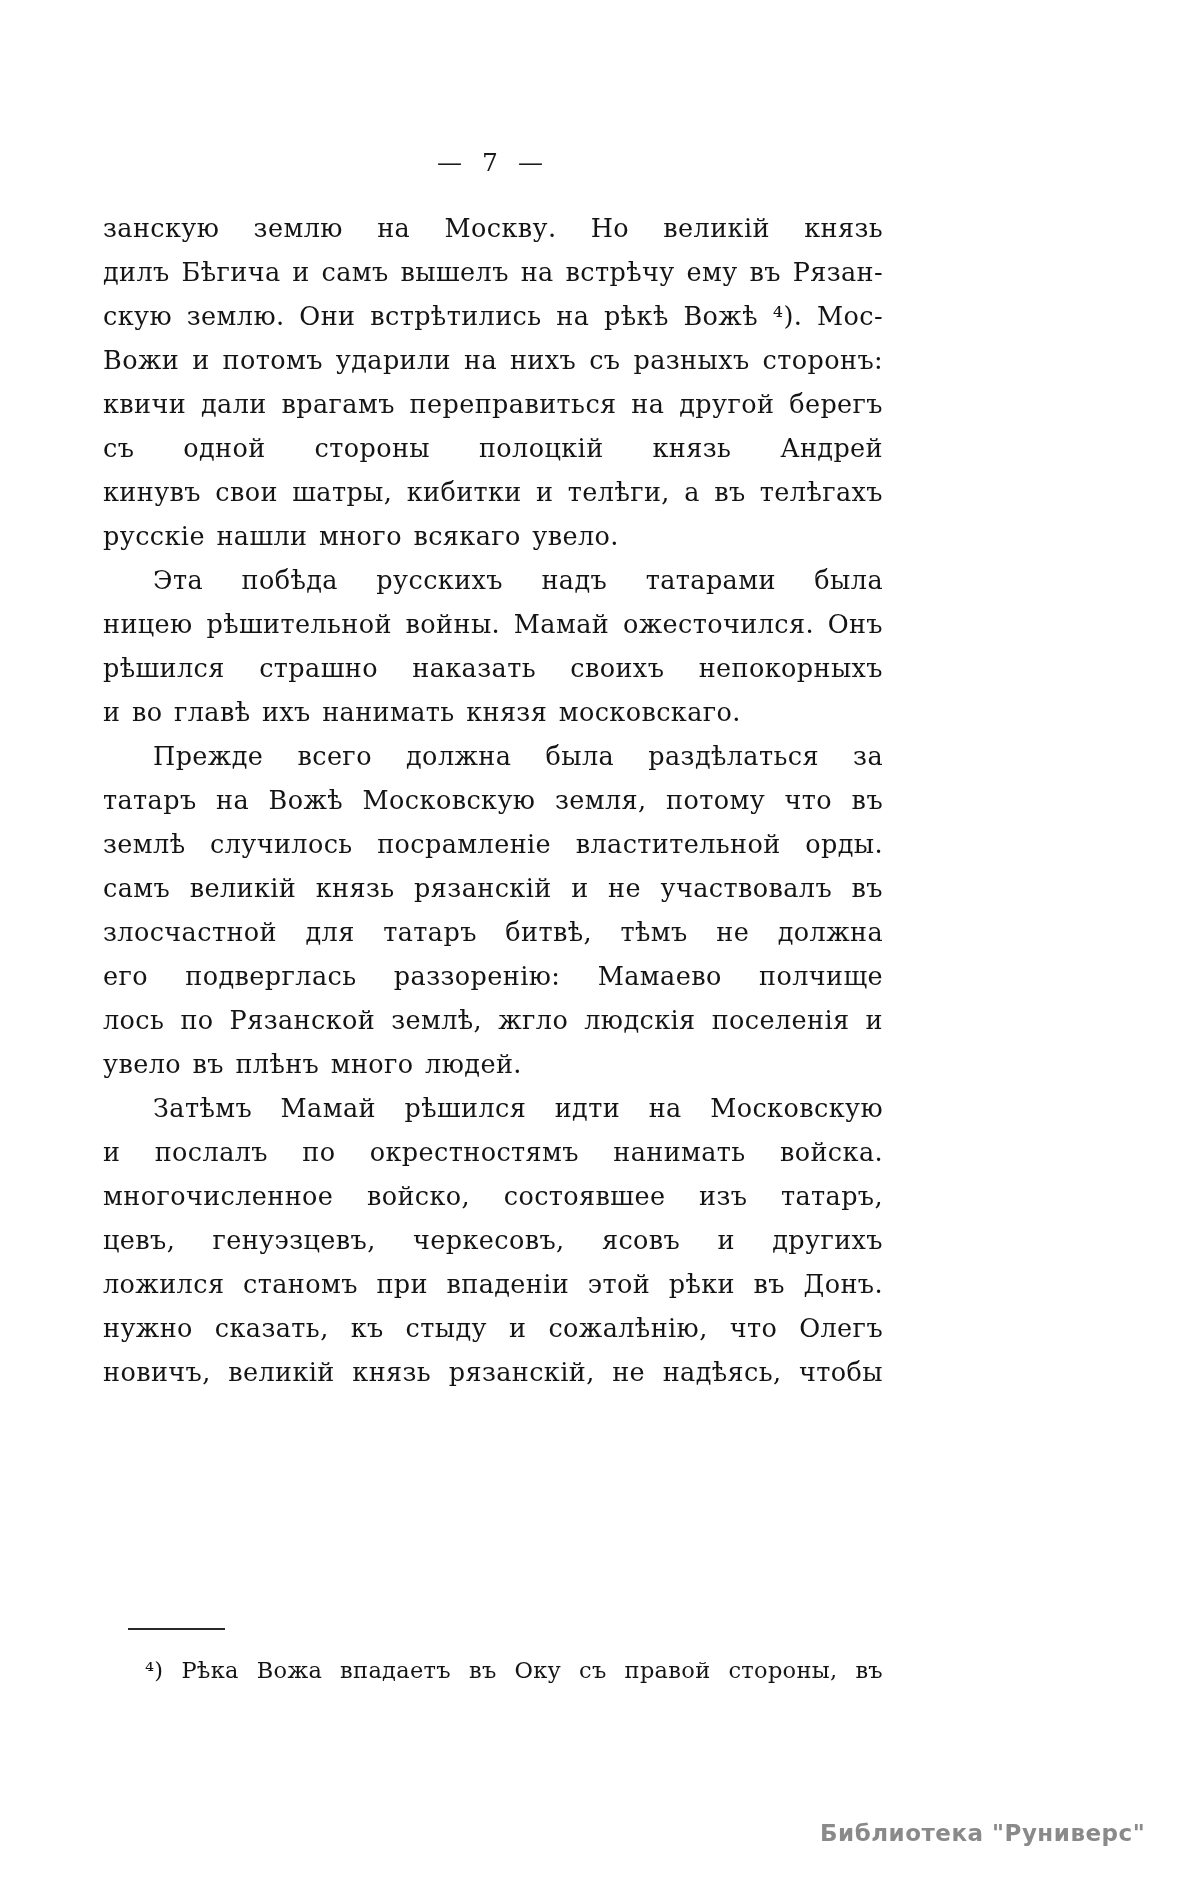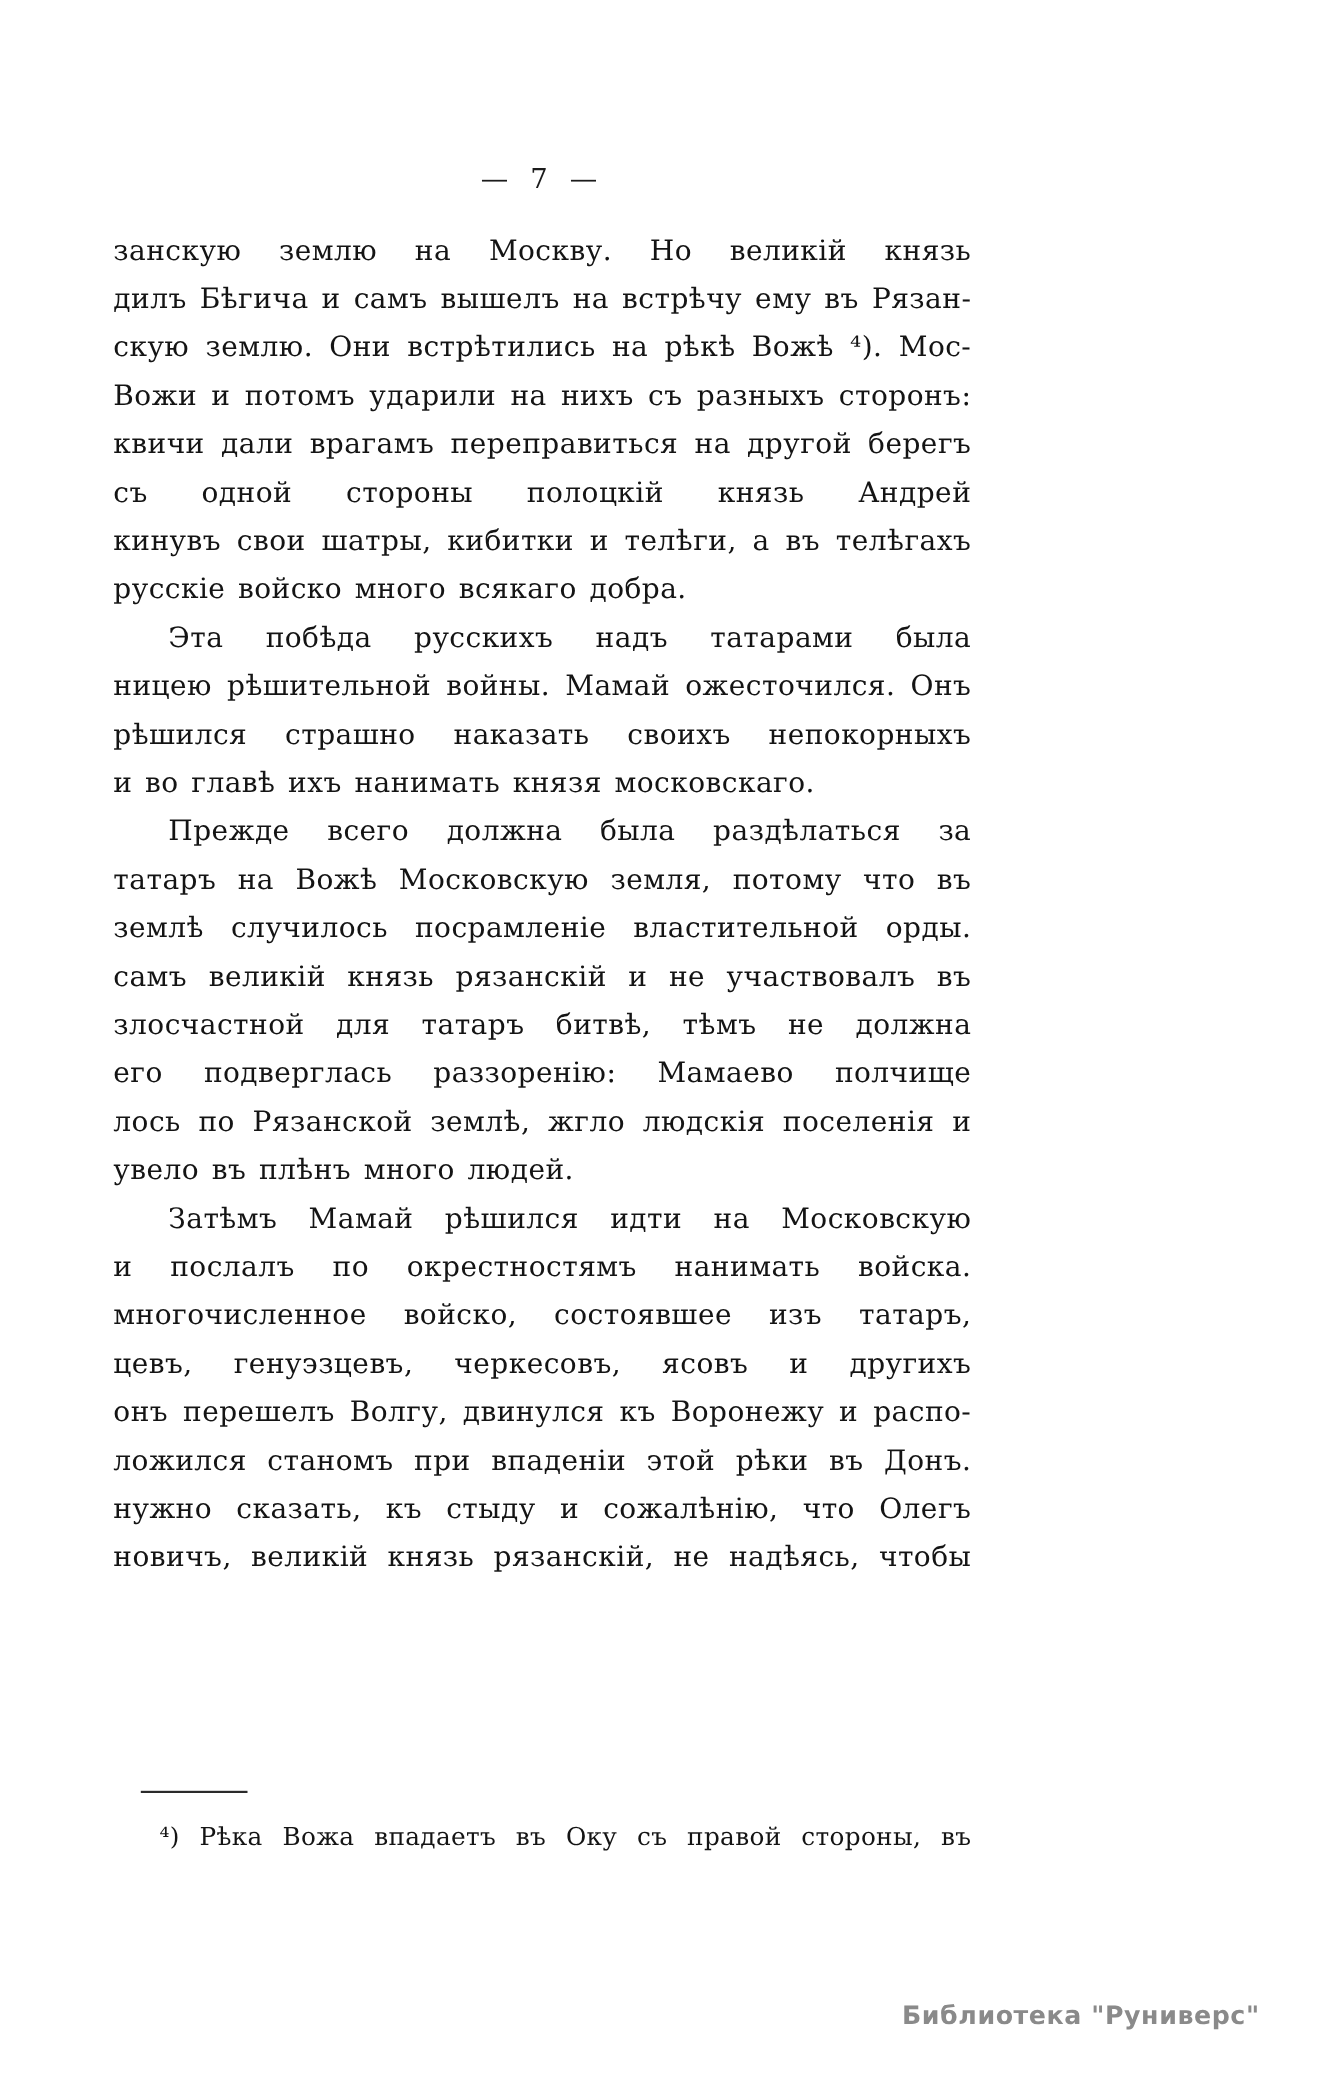--- a/index.html
+++ b/index.html
@@ -98,41 +98,40 @@
 
   <div class="body-text">
 
     <div class="line j">занскую землю на Москву. Но великій князь предупре-</div>
     <div class="line j">дилъ Бѣгича и самъ вышелъ на встрѣчу ему въ Рязан-</div>
     <div class="line j">скую землю. Они встрѣтились на рѣкѣ Вожѣ ⁴). Мос-</div>
     <div class="line j">Вожи и потомъ ударили на нихъ съ разныхъ сторонъ:</div>
     <div class="line j">квичи дали врагамъ переправиться на другой берегъ</div>
     <div class="line j">съ одной стороны полоцкій князь Андрей Ольгердовичъ,</div>
     <div class="line j">кинувъ свои шатры, кибитки и телѣги, а въ телѣгахъ</div>
-    <div class="line">русскіе войско много всякаго добра.</div>
+    <div class="line">русскіе нашли много всякаго увело.</div>
 
     <div class="line j ind">Эта побѣда русскихъ надъ татарами была предвѣст-</div>
     <div class="line j">ницею рѣшительной войны. Мамай ожесточился. Онъ</div>
     <div class="line j">рѣшился страшно наказать своихъ непокорныхъ рабовъ,</div>
     <div class="line">и во главѣ ихъ нанимать князя московскаго.</div>
 
     <div class="line j ind">Прежде всего должна была раздѣлаться за пораженіе</div>
     <div class="line j">татаръ на Вожѣ Московскую земля, потому что въ этой</div>
     <div class="line j">землѣ случилось посрамленіе властительной орды. Хотя</div>
     <div class="line j">самъ великій князь рязанскій и не участвовалъ въ этой</div>
     <div class="line j">злосчастной для татаръ битвѣ, тѣмъ не должна область</div>
     <div class="line j">его подверглась раззоренію: Мамаево полчище разсыпа-</div>
     <div class="line j">лось по Рязанской землѣ, жгло людскія поселенія и</div>
     <div class="line">увело въ плѣнъ много людей.</div>
 
     <div class="line j ind">Затѣмъ Мамай рѣшился идти на Московскую землю</div>
     <div class="line j">и послалъ по окрестностямъ нанимать войска. Собравъ</div>
     <div class="line j">многочисленное войско, состоявшее изъ татаръ, полов-</div>
     <div class="line j">цевъ, генуэзцевъ, черкесовъ, ясовъ и другихъ народовъ,</div>
-    <div class="line j">онъ перешелъ Волгу, двинулся къ Воронежу и распо-</div>
     <div class="line j">ложился станомъ при впаденіи этой рѣки въ Донъ. Здѣсь</div>
     <div class="line j">нужно сказать, къ стыду и сожалѣнію, что Олегъ Ива-</div>
     <div class="line j">новичъ, великій князь рязанскій, не надѣясь, чтобы</div>
   </div>
 
   <div class="footnote-rule"></div>
 
   <div class="footnote">
     <div class="fline j ind-fn">⁴) Рѣка Вожа впадаетъ въ Оку съ правой стороны, въ рязан-</div>
   </div>

